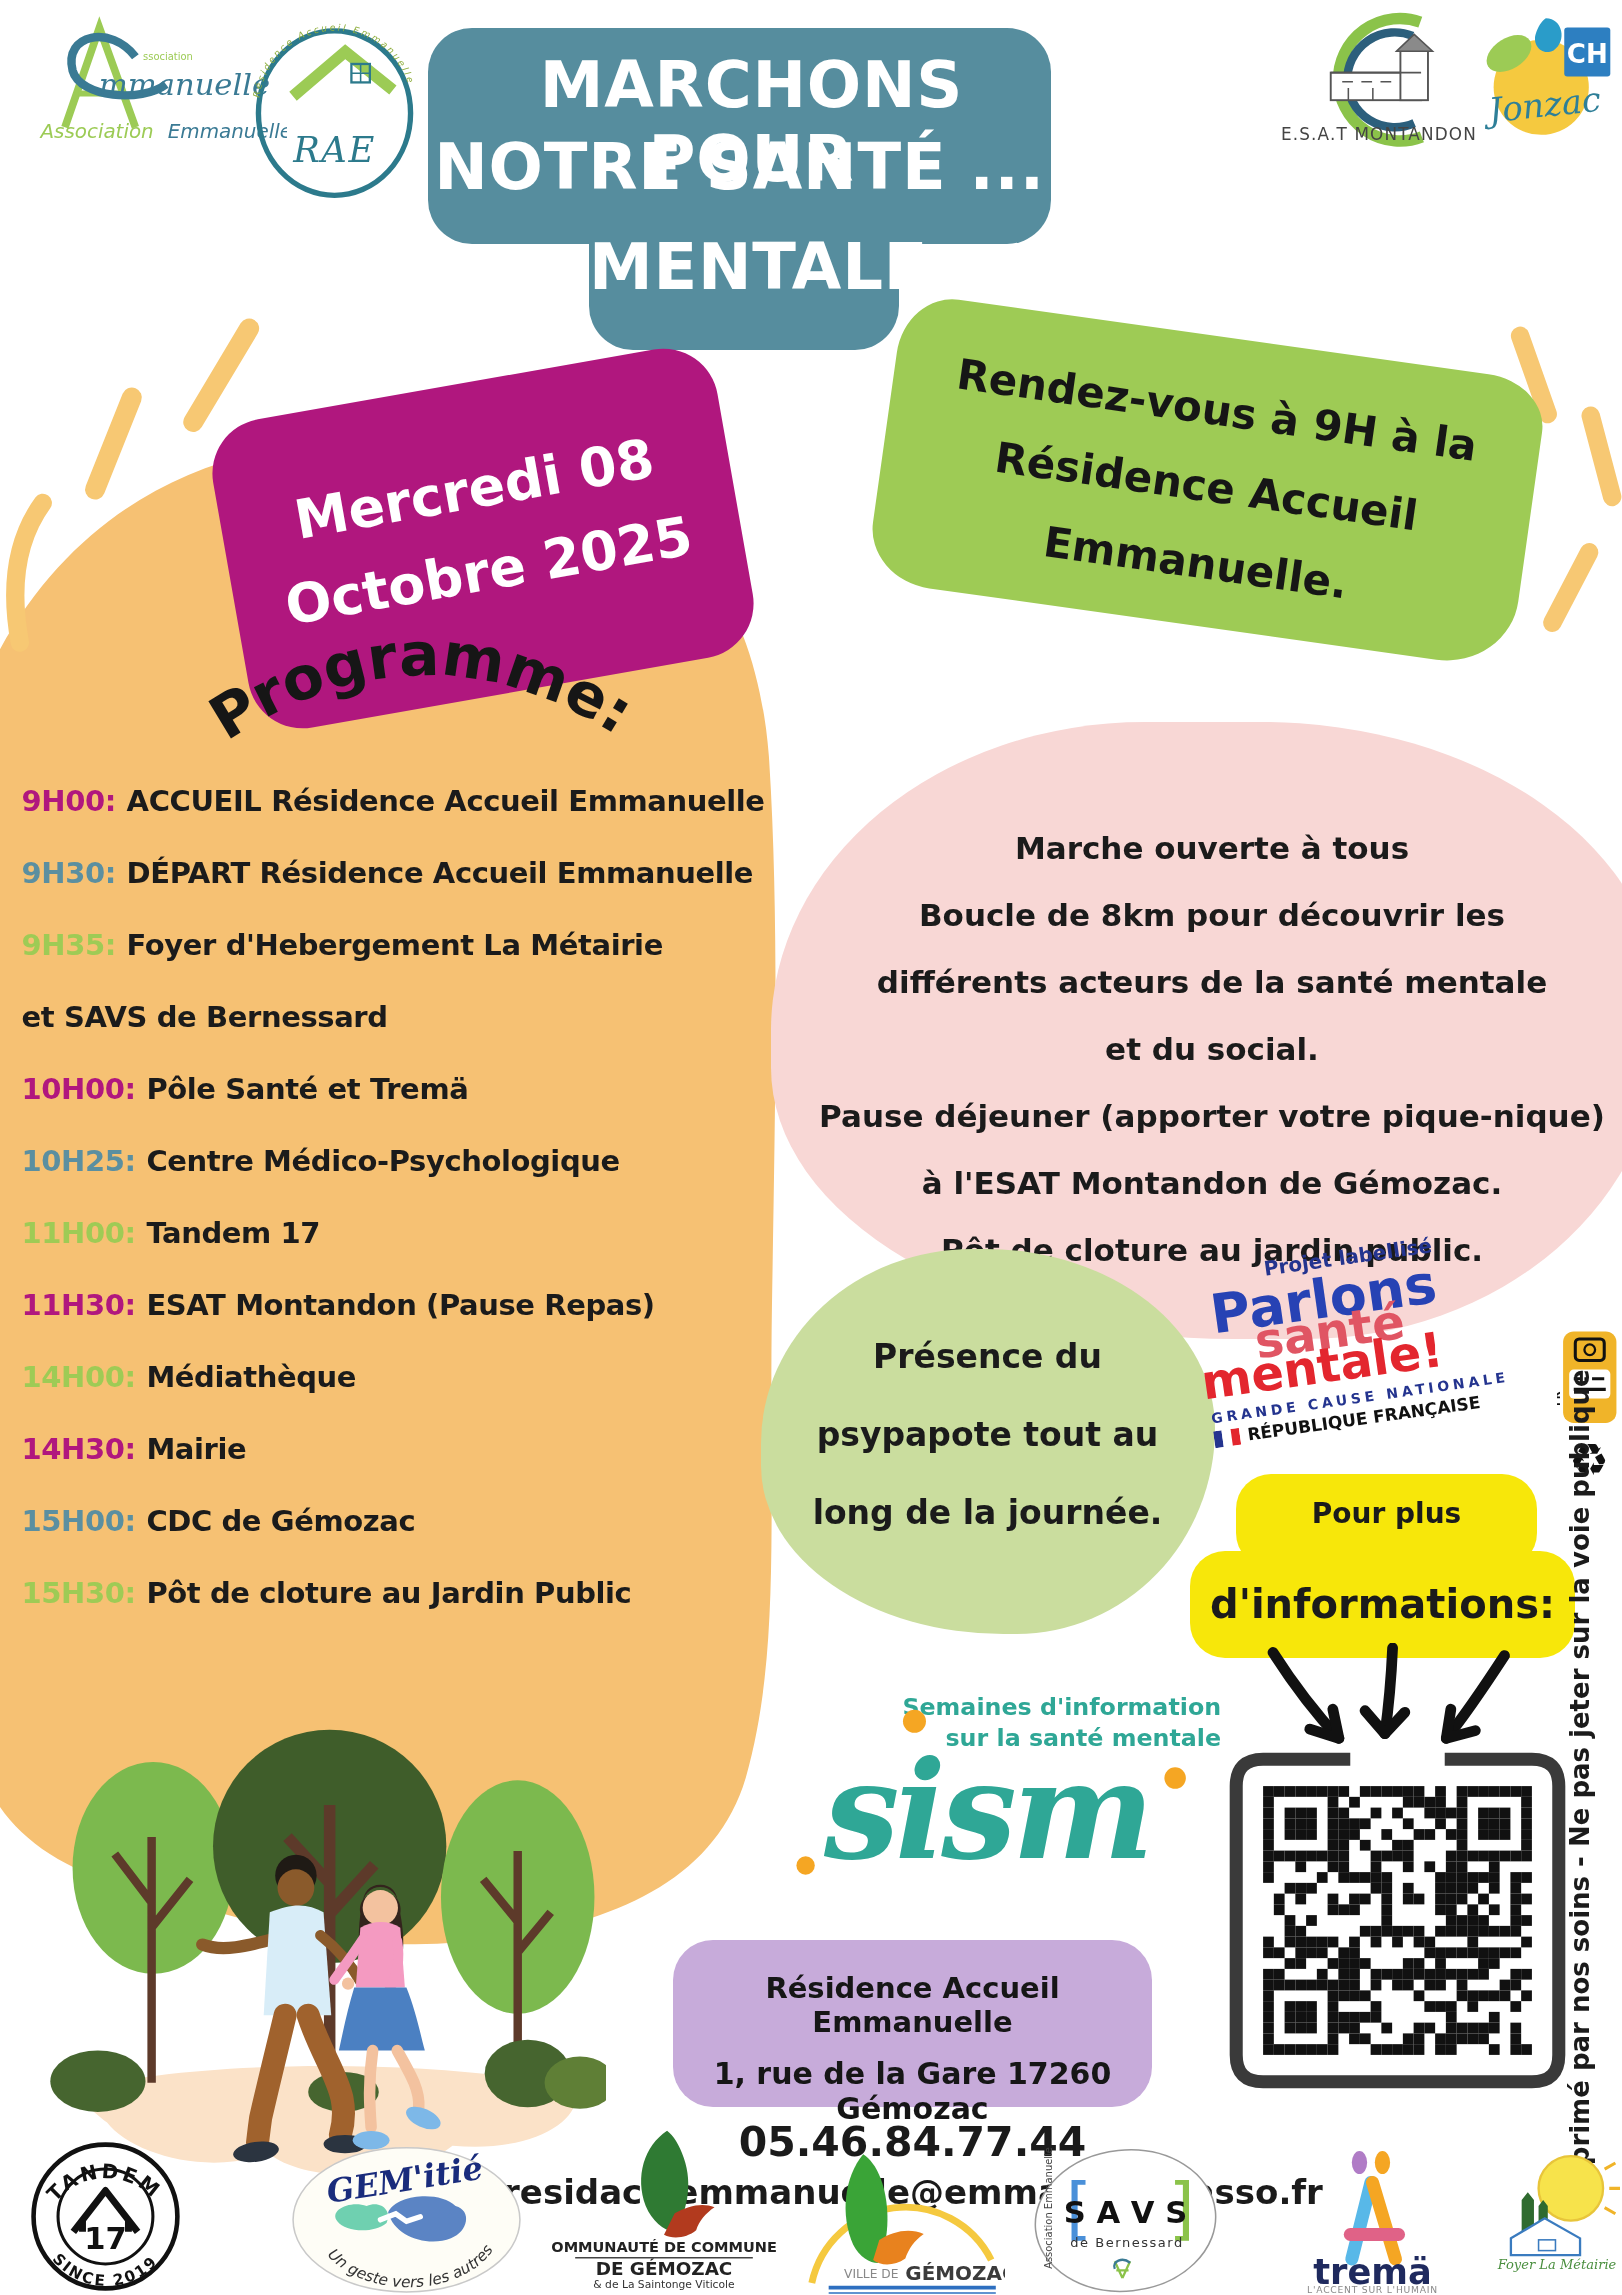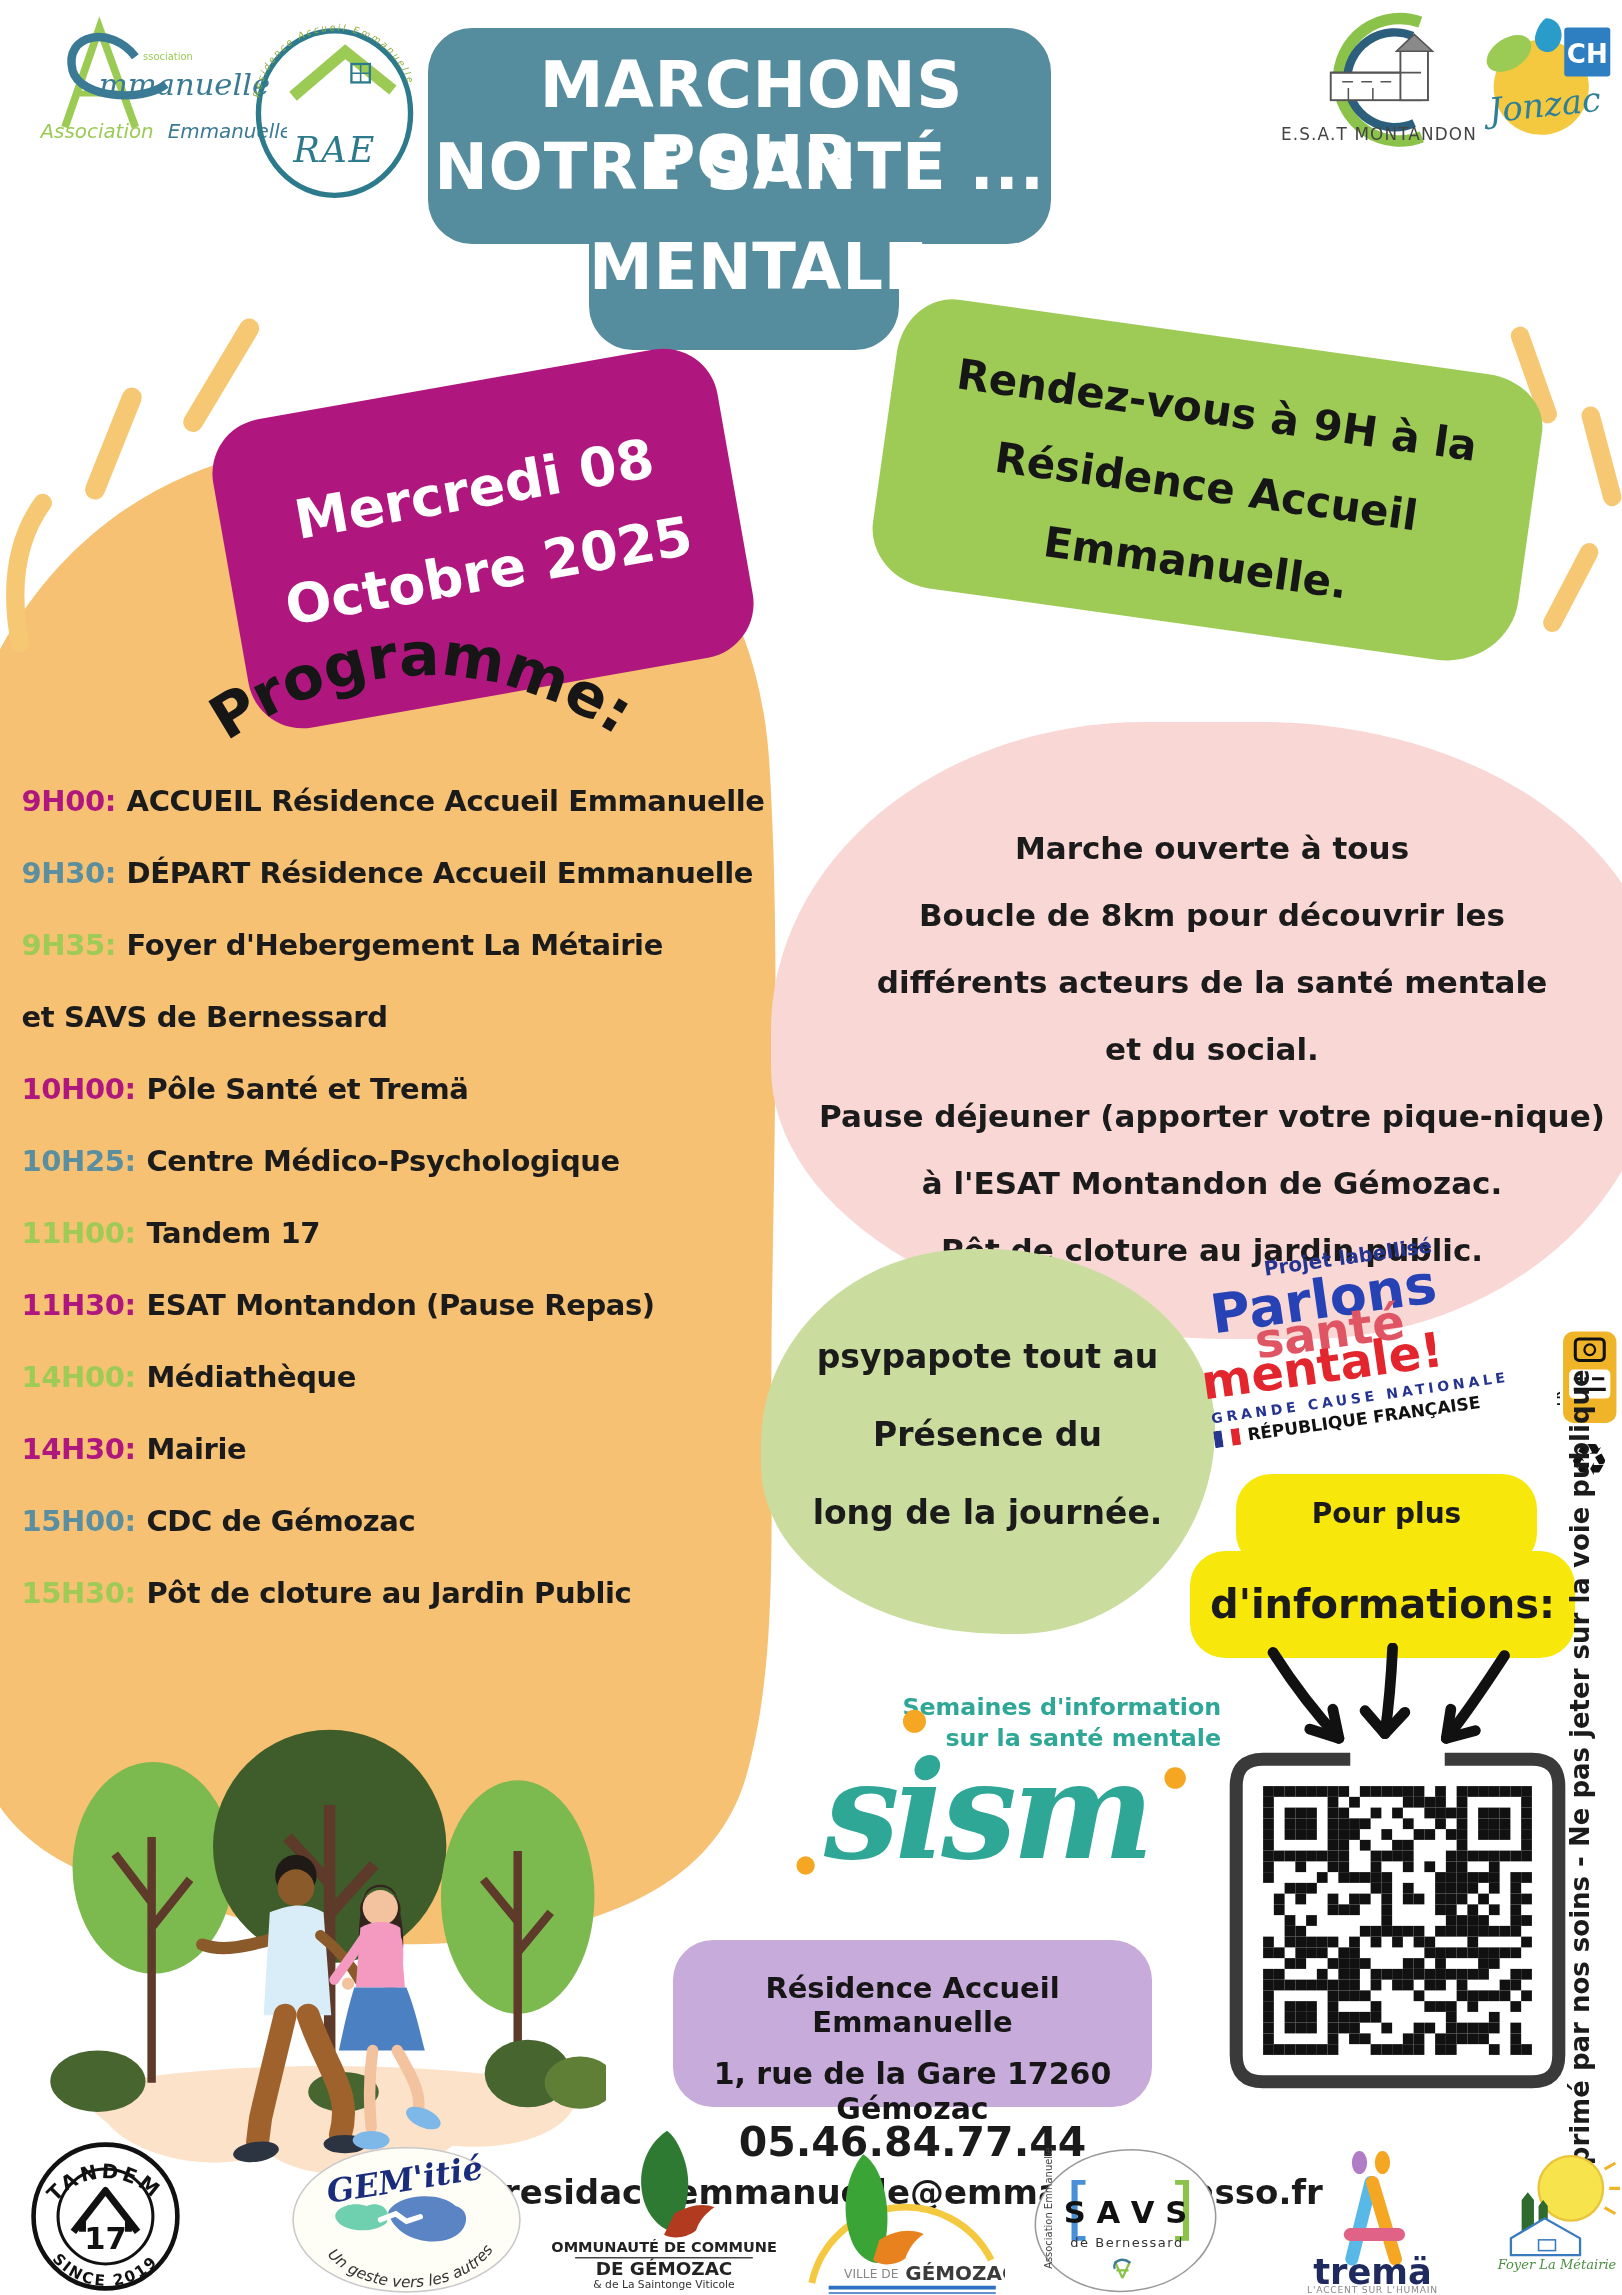--- a/index.html
+++ b/index.html
@@ -191,22 +191,22 @@
     <div>Boucle de 8km pour découvrir les</div>
     <div>différents acteurs de la santé mentale</div>
     <div>et du social.</div>
     <div>Pause déjeuner (apporter votre pique-nique)</div>
     <div>à l'ESAT Montandon de Gémozac.</div>
     <div>Pôt de cloture au jardin public.</div>
   </div>
 
   <div class="abs psy-blob"></div>
   <div class="abs psy-text">
+    <div>Présence du</div>
     <div>psypapote tout au</div>
-    <div>Présence du</div>
     <div>long de la journée.</div>
   </div>
 
   <div class="abs parlons">
     <div class="plab">Projet labellisé</div>
     <div class="w1">Parlons</div>
     <div class="w2">santé</div>
     <div class="w3">mentale!</div>
     <div class="cause">GRANDE CAUSE NATIONALE</div>
     <div class="rep">

